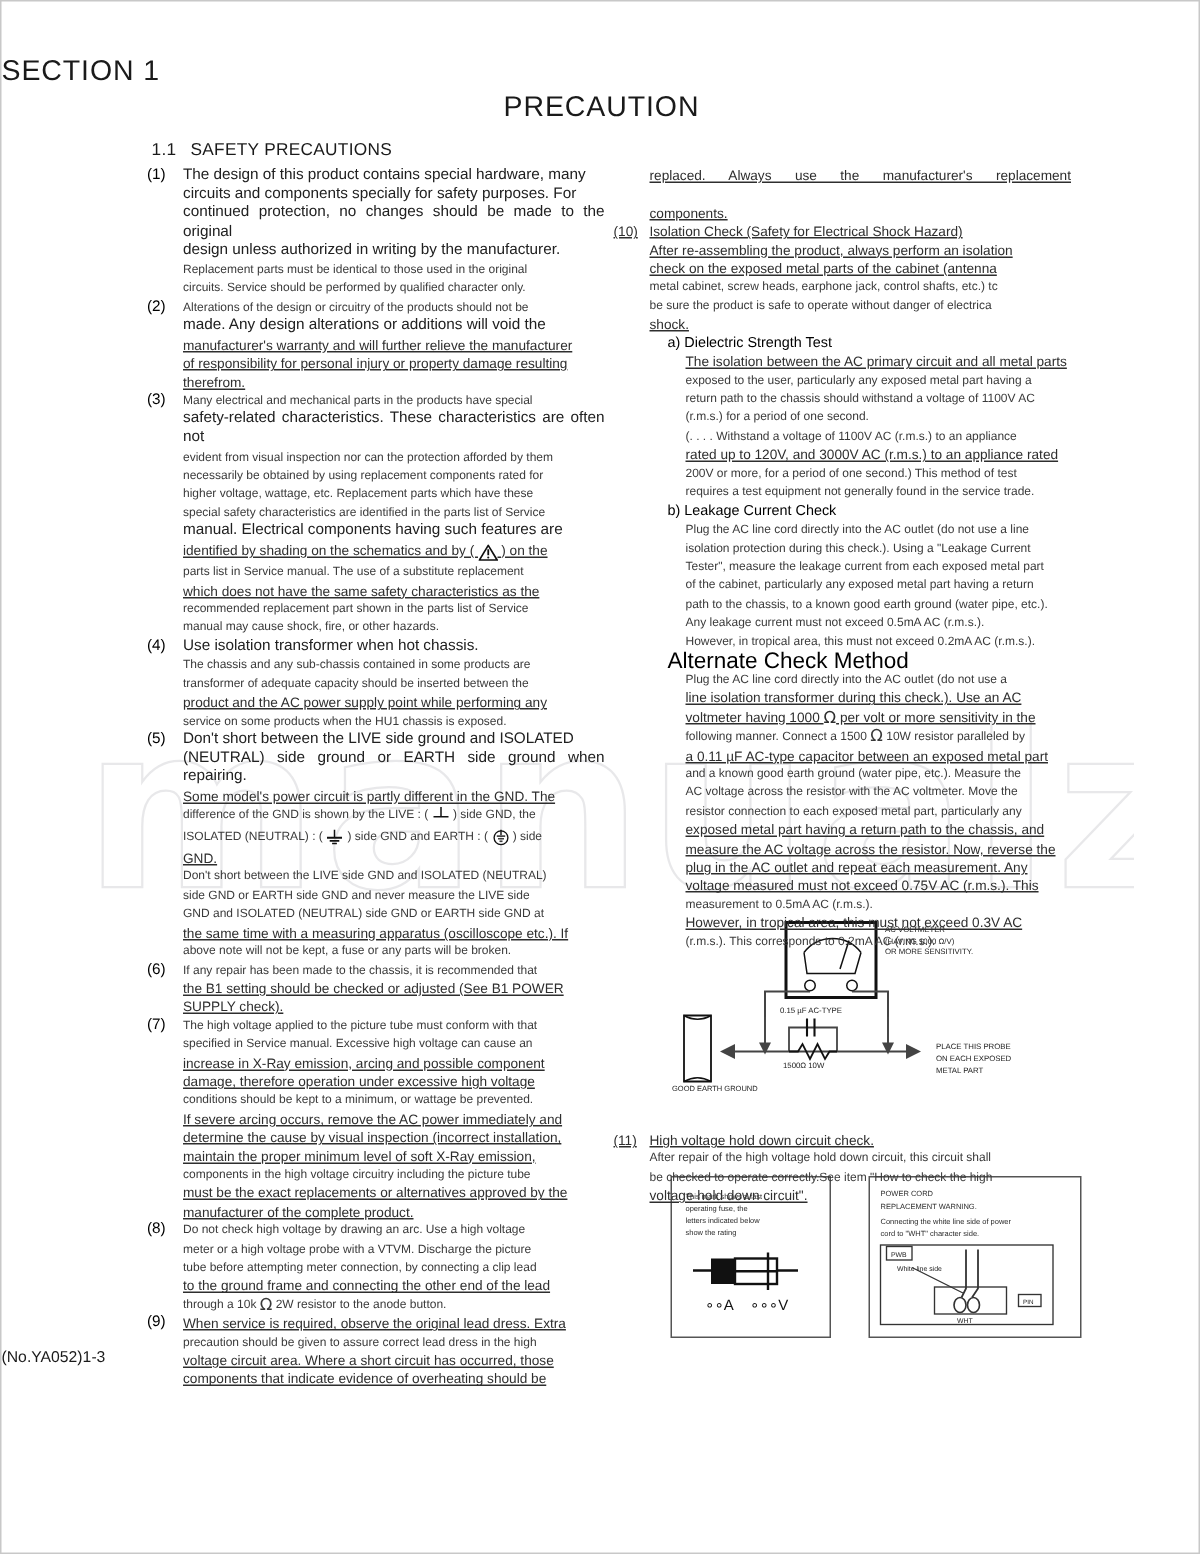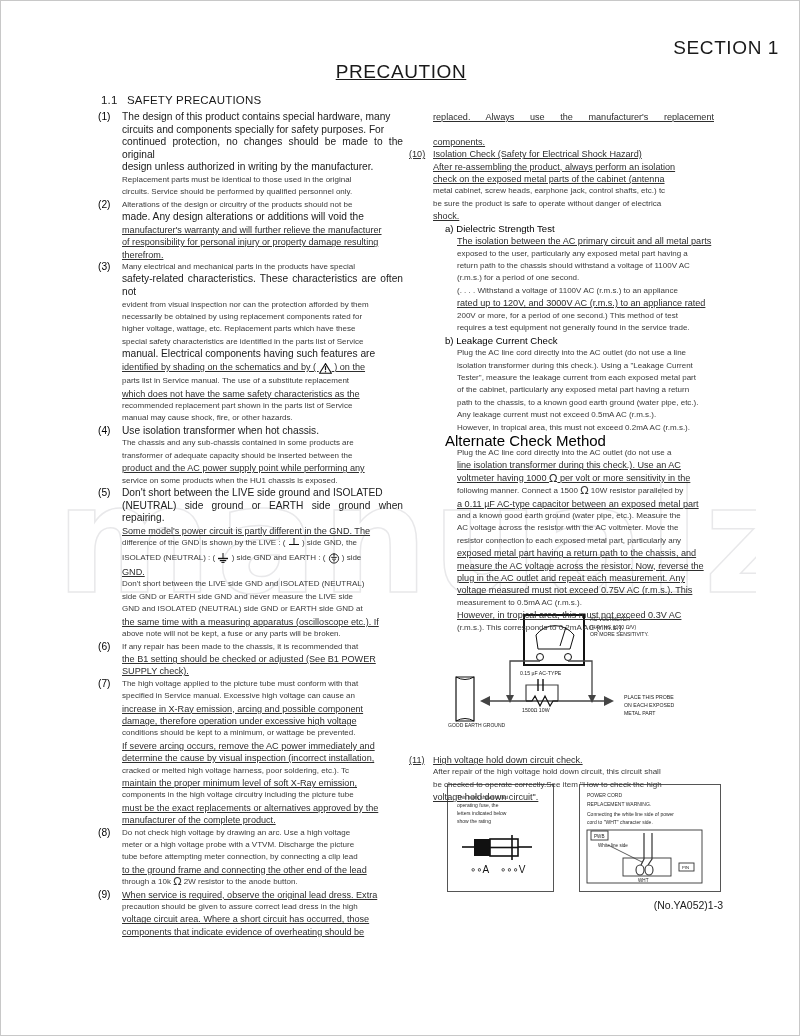--- a/index.html
+++ b/index.html
@@ -31,25 +31,25 @@
     line-height:118px;
     white-space:nowrap;
     overflow:hidden;
     pointer-events:none;
     user-select:none;
     z-index:5;
   }
   
   .sec-title{
     position:absolute;top:36px;left:0;width:778px;
-    text-align:right;font-size:19px;letter-spacing:.6px;color:#1a1a1a;
+    text-align:left;font-size:19px;letter-spacing:.6px;color:#1a1a1a;
   }
   .sec-title2{
     position:absolute;top:60px;left:0;width:800px;
-    text-align:center;font-size:19px;letter-spacing:.6px;color:#1a1a1a;text-decoration:underline;
+    text-align:center;font-size:19px;letter-spacing:.6px;color:#1a1a1a;
   }
   .h11{
     position:absolute;top:93px;left:100px;
     font-size:11.5px;color:#1a1a1a;letter-spacing:.2px;
   }
   .h11 .num{display:inline-block;width:26px;}
 
   
   .col{position:absolute;top:110px;width:305px;z-index:8;}
   .col-left{left:97px;}
@@ -91,21 +91,21 @@
     position:absolute;left:446px;top:783px;width:105px;height:106px;
     border:1px solid #555;background:#fff;z-index:7;
   }
   .box-power{
     position:absolute;left:578px;top:783px;width:140px;height:106px;
     border:1px solid #555;background:#fff;z-index:7;
   }
 
   .footer{
     position:absolute;left:0;top:898px;width:800px;
-    text-align:right;padding-right:78px;box-sizing:border-box;
+    padding-right:78px;box-sizing:border-box;
     font-size:10.5px;color:#1a1a1a;
   }
 </style>
 </head>
 <body>
 
 <div class="page">
 
   <div class="watermark">manualzz</div>
 
@@ -118,21 +118,21 @@
 
   <div class="col col-left" id="left-col">
       <div class="item">
         <span class="marker t-lg">(1)</span>
         <div class="body">
           <p class="t-lg">The design of this product contains special hardware, many</p>
           <p class="t-lg">circuits and components specially for safety purposes. For</p>
           <p class="t-lg">continued protection, no changes should be made to the original</p>
           <p class="t-lg">design unless authorized in writing by the manufacturer.</p>
           <p class="t-sm">Replacement parts must be identical to those used in the original</p>
-          <p class="t-sm">circuits. Service should be performed by qualified personnel only.</p>
+          <p class="t-sm">circuits. Service should be performed by qualified character only.</p>
         </div>
       </div>
       <div class="item">
         <span class="marker t-lg">(2)</span>
         <div class="body">
           <p class="t-sm">Alterations of the design or circuitry of the products should not be</p>
           <p class="t-lg">made. Any design alterations or additions will void the</p>
           <p class="t-md">manufacturer's warranty and will further relieve the manufacturer</p>
           <p class="t-md">of responsibility for personal injury or property damage resulting</p>
           <p class="t-md">therefrom.</p>
@@ -210,21 +210,20 @@
       <div class="item">
         <span class="marker t-lg">(7)</span>
         <div class="body">
           <p class="t-sm">The high voltage applied to the picture tube must conform with that</p>
           <p class="t-sm">specified in Service manual. Excessive high voltage can cause an</p>
           <p class="t-md">increase in X-Ray emission, arcing and possible component</p>
           <p class="t-md">damage, therefore operation under excessive high voltage</p>
           <p class="t-sm">conditions should be kept to a minimum, or wattage be prevented.</p>
           <p class="t-md">If severe arcing occurs, remove the AC power immediately and</p>
           <p class="t-md">determine the cause by visual inspection (incorrect installation,</p>
-          <p class="t-sm">cracked or melted high voltage harness, poor soldering, etc.). Tc</p>
           <p class="t-md">maintain the proper minimum level of soft X-Ray emission,</p>
           <p class="t-sm">components in the high voltage circuitry including the picture tube</p>
           <p class="t-md">must be the exact replacements or alternatives approved by the</p>
           <p class="t-md">manufacturer of the complete product.</p>
         </div>
       </div>
       <div class="item">
         <span class="marker t-lg">(8)</span>
         <div class="body">
           <p class="t-sm">Do not check high voltage by drawing an arc. Use a high voltage</p>
@@ -266,21 +265,21 @@
             <p class="t-sm">return path to the chassis should withstand a voltage of 1100V AC</p>
             <p class="t-sm">(r.m.s.) for a period of one second.</p>
             <p class="t-sm">(. . . . Withstand a voltage of 1100V AC (r.m.s.) to an appliance</p>
             <p class="t-md">rated up to 120V, and 3000V AC (r.m.s.) to an appliance rated</p>
             <p class="t-sm">200V or more, for a period of one second.) This method of test</p>
             <p class="t-sm">requires a test equipment not generally found in the service trade.</p>
           </div>
           <div class="sub-a"><span class="mk">b)</span> <span>Leakage Current Check</span></div>
           <div class="sub-body">
             <p class="t-sm">Plug the AC line cord directly into the AC outlet (do not use a line</p>
-            <p class="t-sm">isolation transformer during this check.). Using a "Leakage Current</p>
+            <p class="t-sm">isolation protection during this check.). Using a "Leakage Current</p>
             <p class="t-sm">Tester", measure the leakage current from each exposed metal part</p>
             <p class="t-sm">of the cabinet, particularly any exposed metal part having a return</p>
             <p class="t-sm">path to the chassis, to a known good earth ground (water pipe, etc.).</p>
             <p class="t-sm">Any leakage current must not exceed 0.5mA AC (r.m.s.).</p>
             <p class="t-sm">However, in tropical area, this must not exceed 0.2mA AC (r.m.s.).</p>
           </div>
           <div class="alt-head">Alternate Check Method</div>
           <div class="sub-body">
             <p class="t-sm">Plug the AC line cord directly into the AC outlet (do not use a</p>
             <p class="t-md">line isolation transformer during this check.). Use an AC</p>

